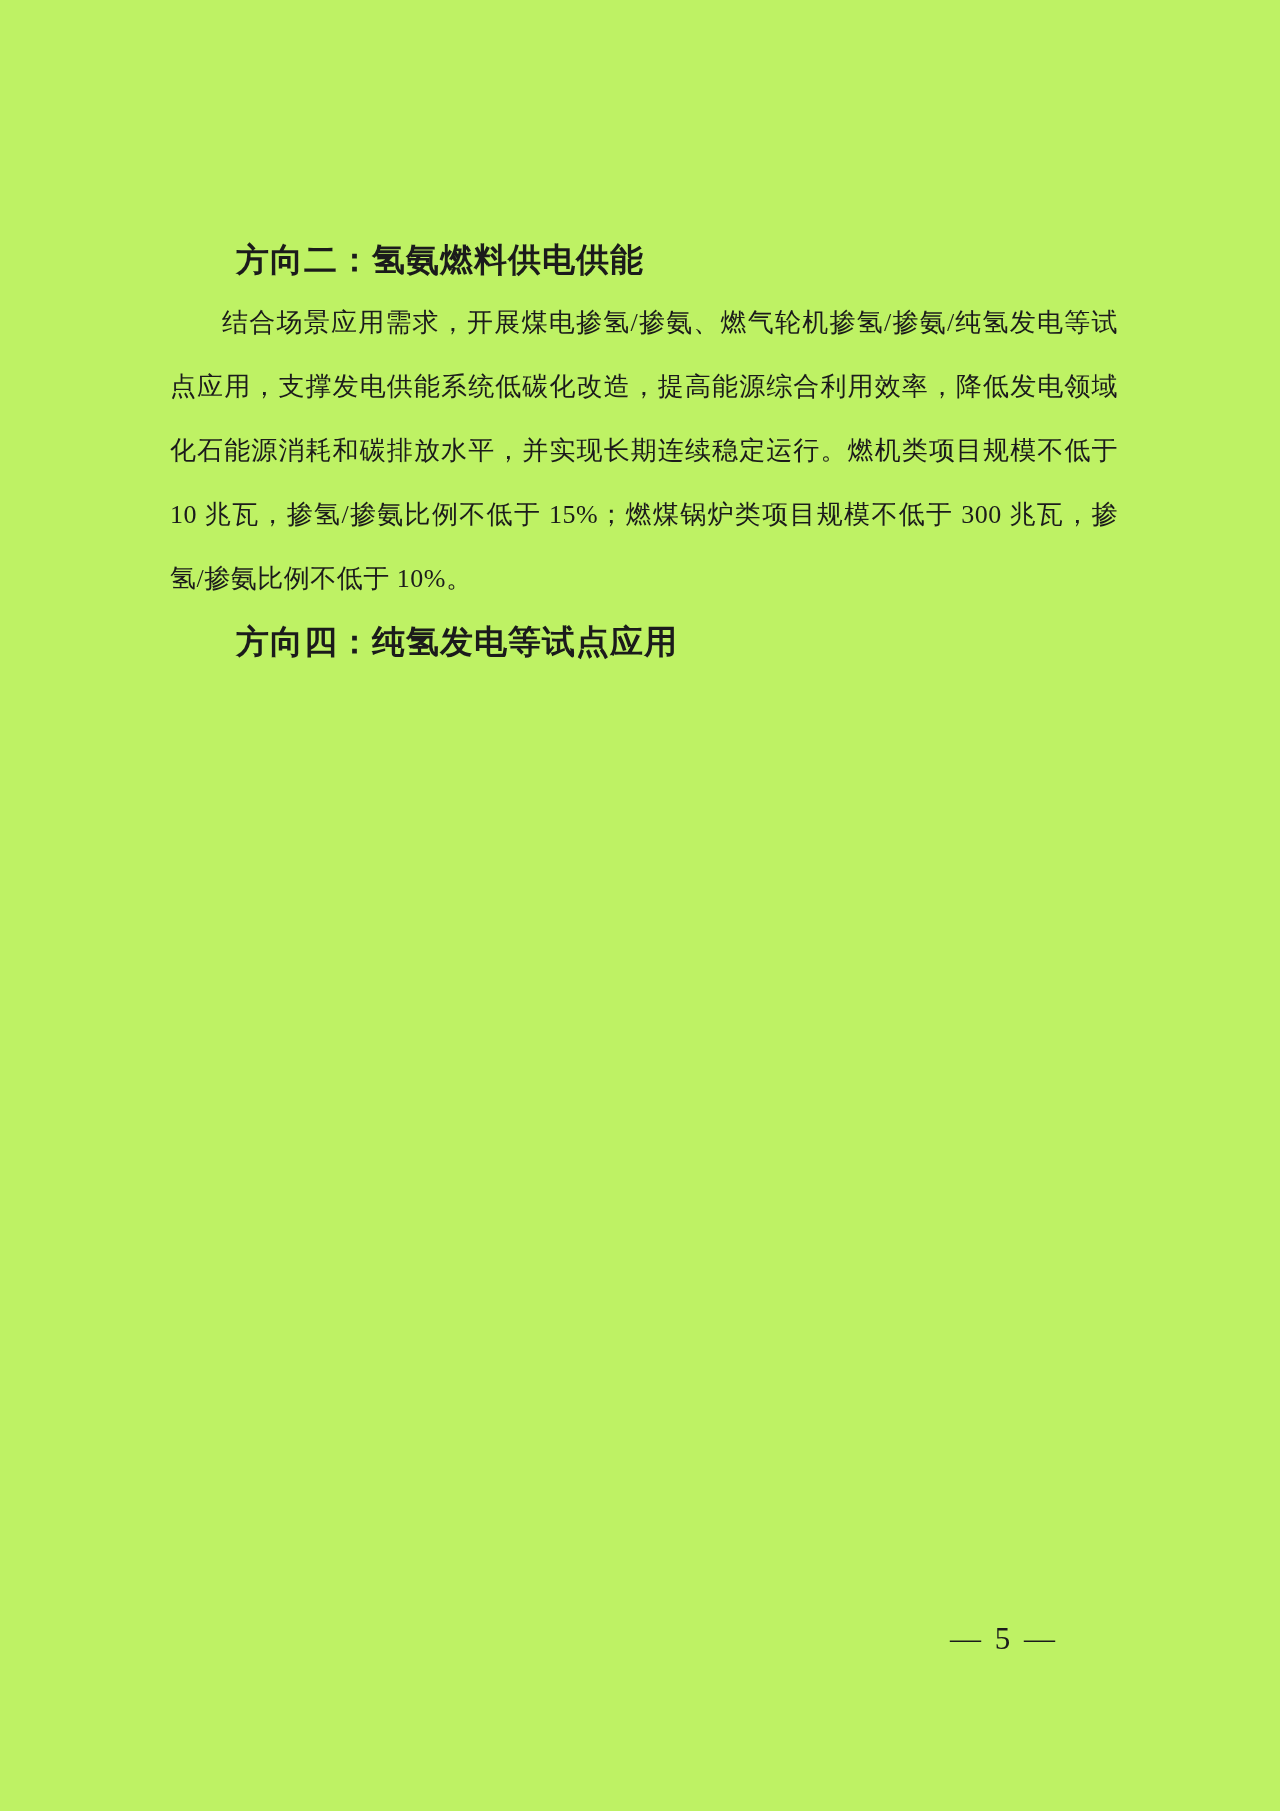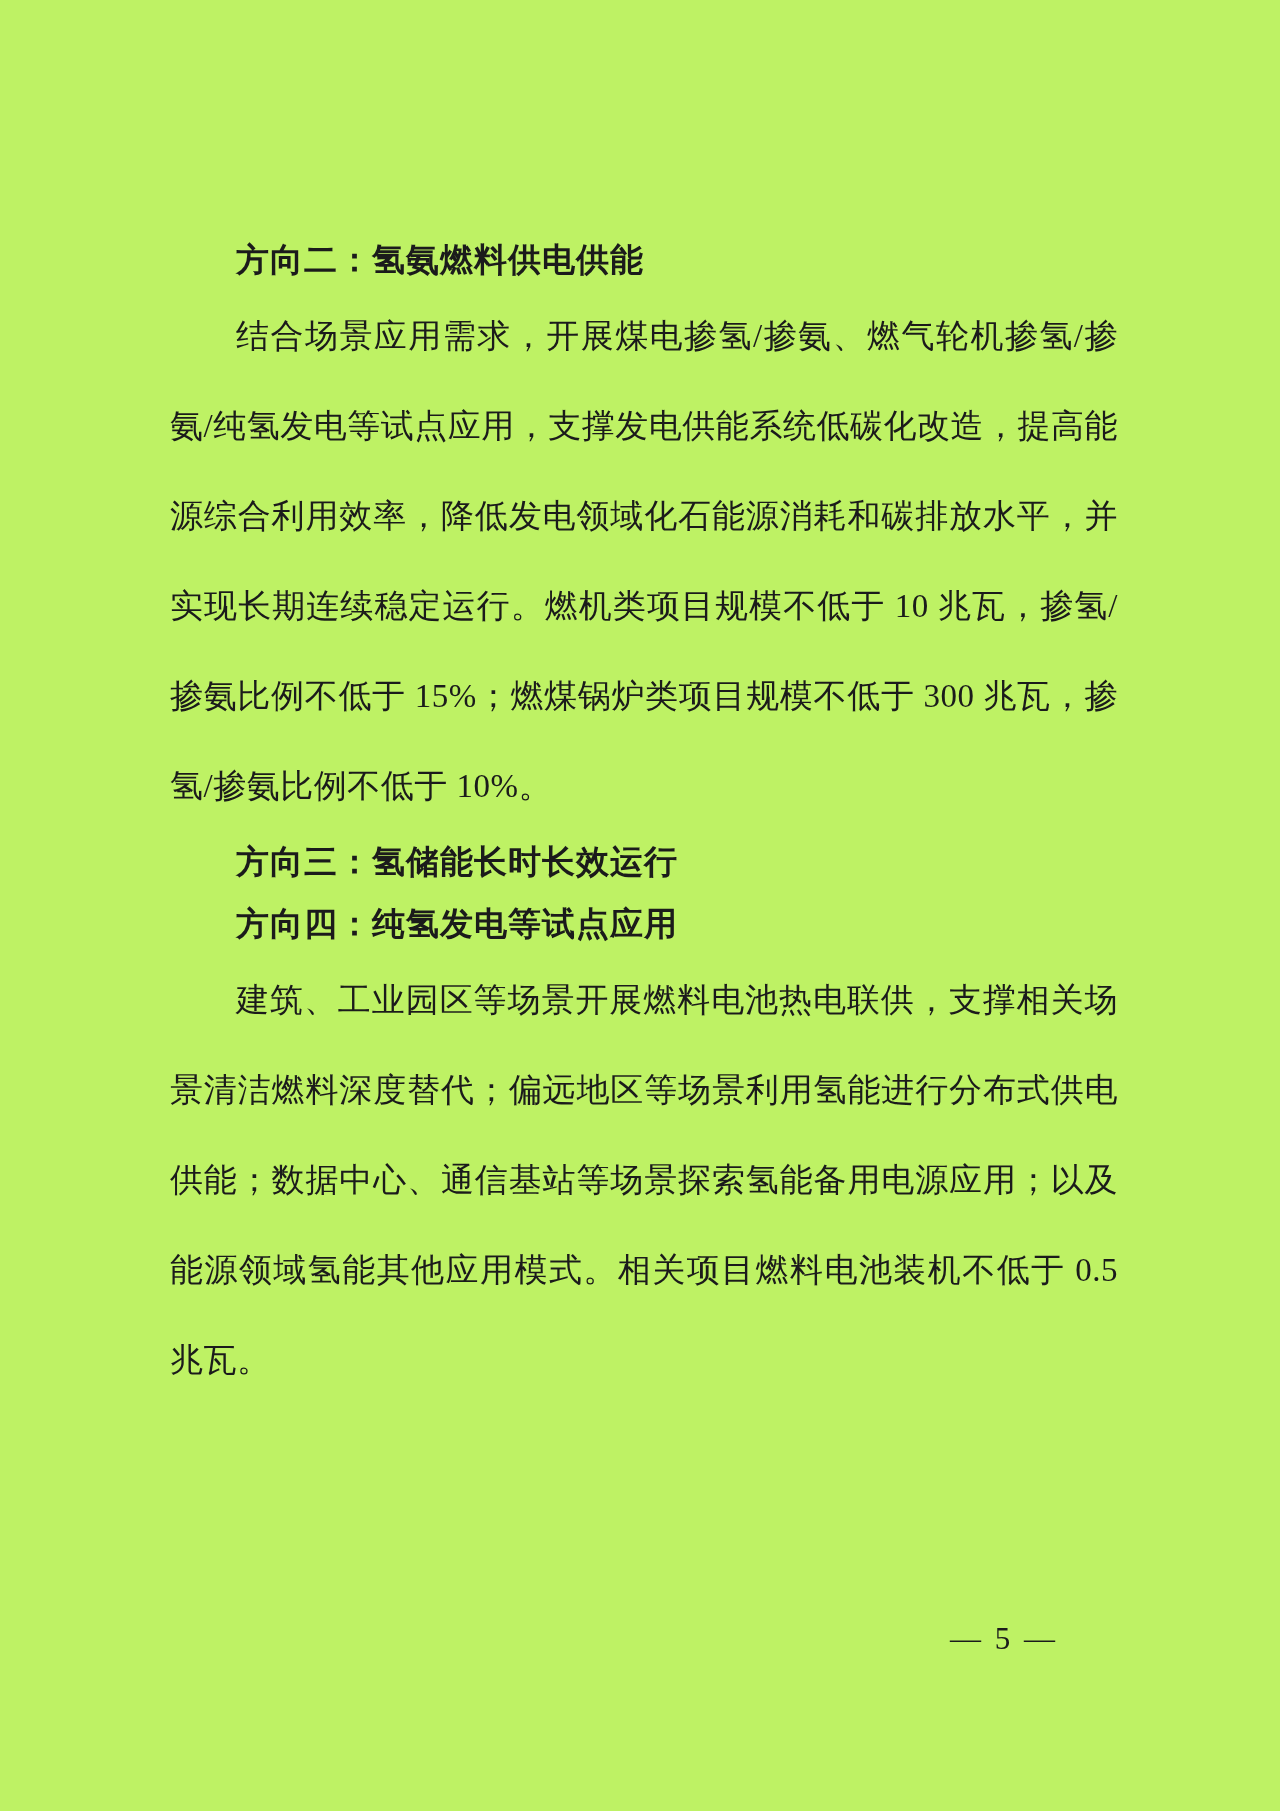--- a/index.html
+++ b/index.html
@@ -26,22 +26,22 @@
   .h {
     margin: 0;
     font-size: 33px;
     line-height: 62px;
     font-weight: bold;
     text-indent: 2em;
     letter-spacing: 1px;
   }
   .para {
     margin: 0;
-    font-size: 33px;
-    line-height: 90px;
+    font-size: 26px;
+    line-height: 64px;
     text-indent: 2em;
     text-align: justify;
     text-align-last: left;
     letter-spacing: 0.5px;
   }
   .page-number {
     position: absolute;
     top: 1620px;
     left: 950px;
     width: 170px;
@@ -52,19 +52,17 @@
     color: #1b1b1b;
   }
 </style>
 </head>
 <body>
 
 <div class="page">
   <main class="content">
     <h3 class="h">方向二：氢氨燃料供电供能</h3>
     <p class="para">结合场景应用需求，开展煤电掺氢/掺氨、燃气轮机掺氢/掺氨/纯氢发电等试点应用，支撑发电供能系统低碳化改造，提高能源综合利用效率，降低发电领域化石能源消耗和碳排放水平，并实现长期连续稳定运行。燃机类项目规模不低于 10 兆瓦，掺氢/掺氨比例不低于 15%；燃煤锅炉类项目规模不低于 300 兆瓦，掺氢/掺氨比例不低于 10%。</p>
-    <h3 class="h">方向三：氢储能长时长效运行</h3>
     <h3 class="h">方向四：纯氢发电等试点应用</h3>
-    <p class="para">建筑、工业园区等场景开展燃料电池热电联供，支撑相关场景清洁燃料深度替代；偏远地区等场景利用氢能进行分布式供电供能；数据中心、通信基站等场景探索氢能备用电源应用；以及能源领域氢能其他应用模式。相关项目燃料电池装机不低于 0.5 兆瓦。</p>
   </main>
 
   <div class="page-number">— 5 —</div>
 </div>
 
 </body></html>

